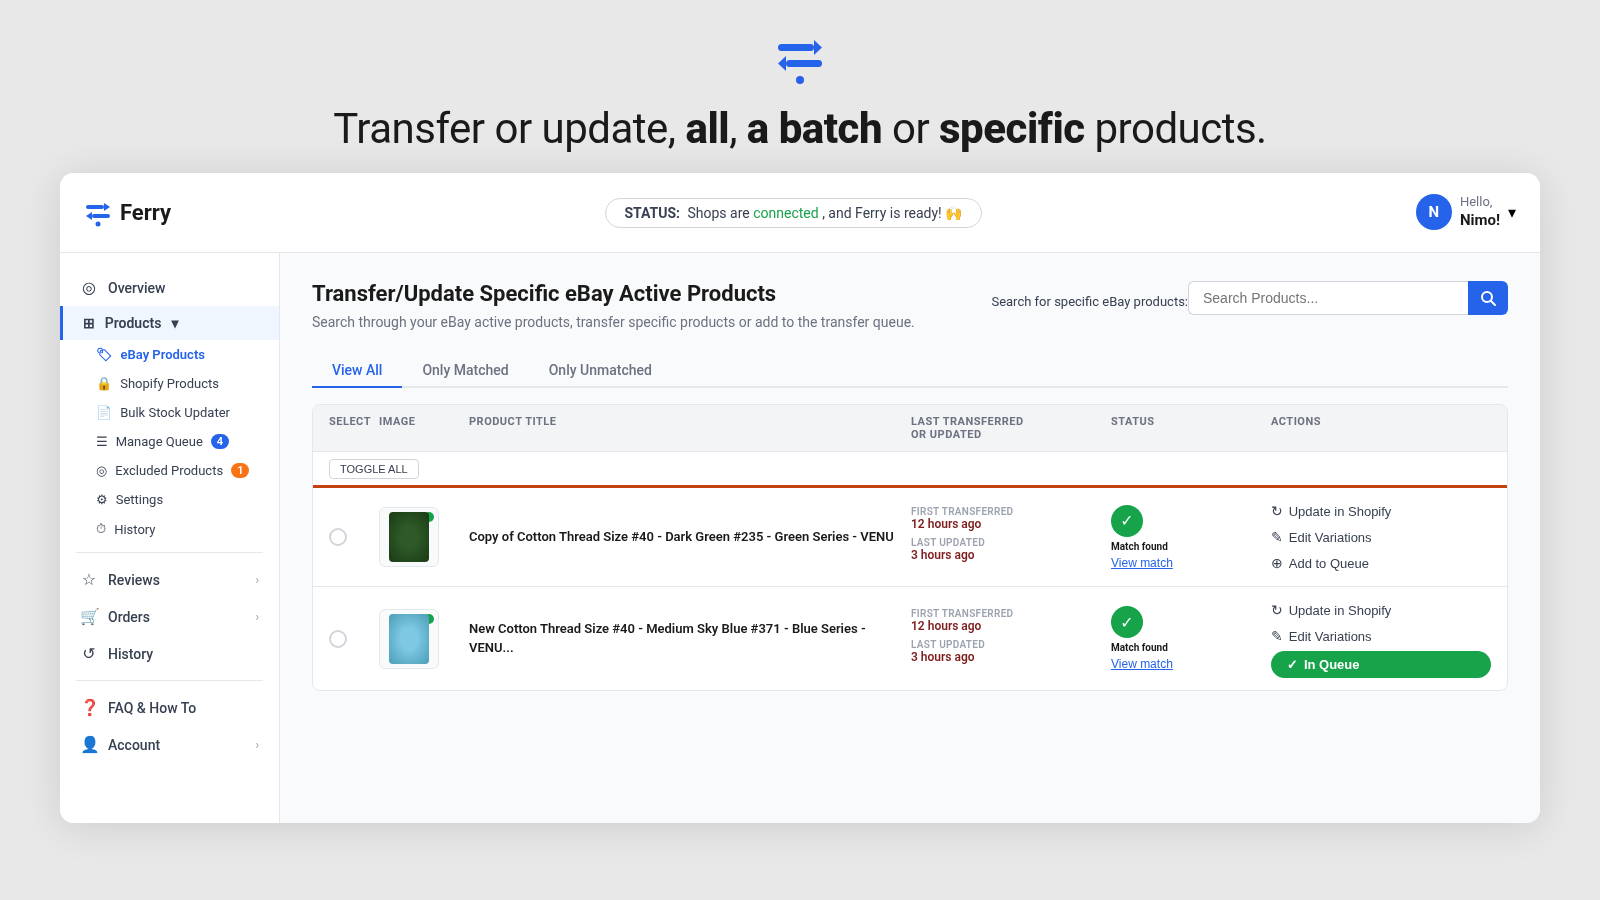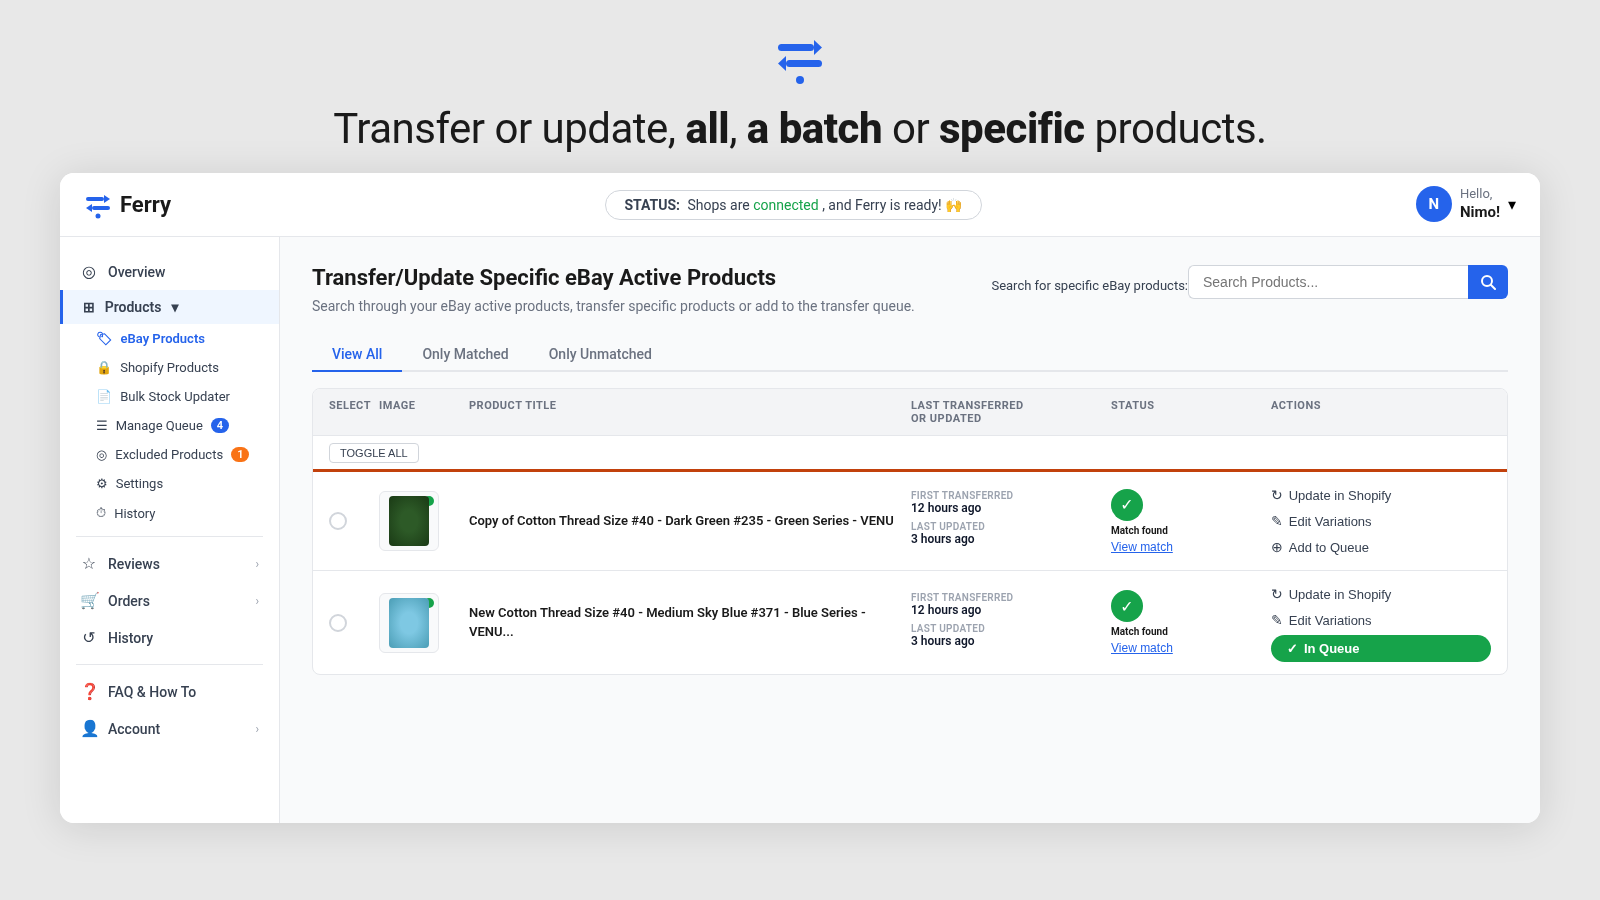--- a/index.html
+++ b/index.html
@@ -42,21 +42,21 @@
       flex-direction: column;
       height: 650px;
       overflow: hidden;
     }
 
     
     .app-header {
       display: flex;
       align-items: center;
       padding: 0 24px;
-      height: 64px;
+      height: 80px;
       border-bottom: 1px solid #e5e7eb;
       background: #fff;
       flex-shrink: 0;
     }
     .app-logo {
       display: flex;
       align-items: center;
       gap: 8px;
       font-size: 22px;
       font-weight: 700;
@@ -386,21 +386,21 @@
       font-size: 12px;
     }
     .transfer-label {
       color: #9ca3af;
       font-weight: 600;
       font-size: 10px;
       text-transform: uppercase;
       letter-spacing: 0.3px;
     }
     .transfer-value {
-      color: #0f172a;
+      color: #7f1d1d;
       font-weight: 600;
       margin-bottom: 6px;
     }
 
     .status-cell {
       display: flex;
       flex-direction: column;
       align-items: flex-start;
       gap: 4px;
     }

